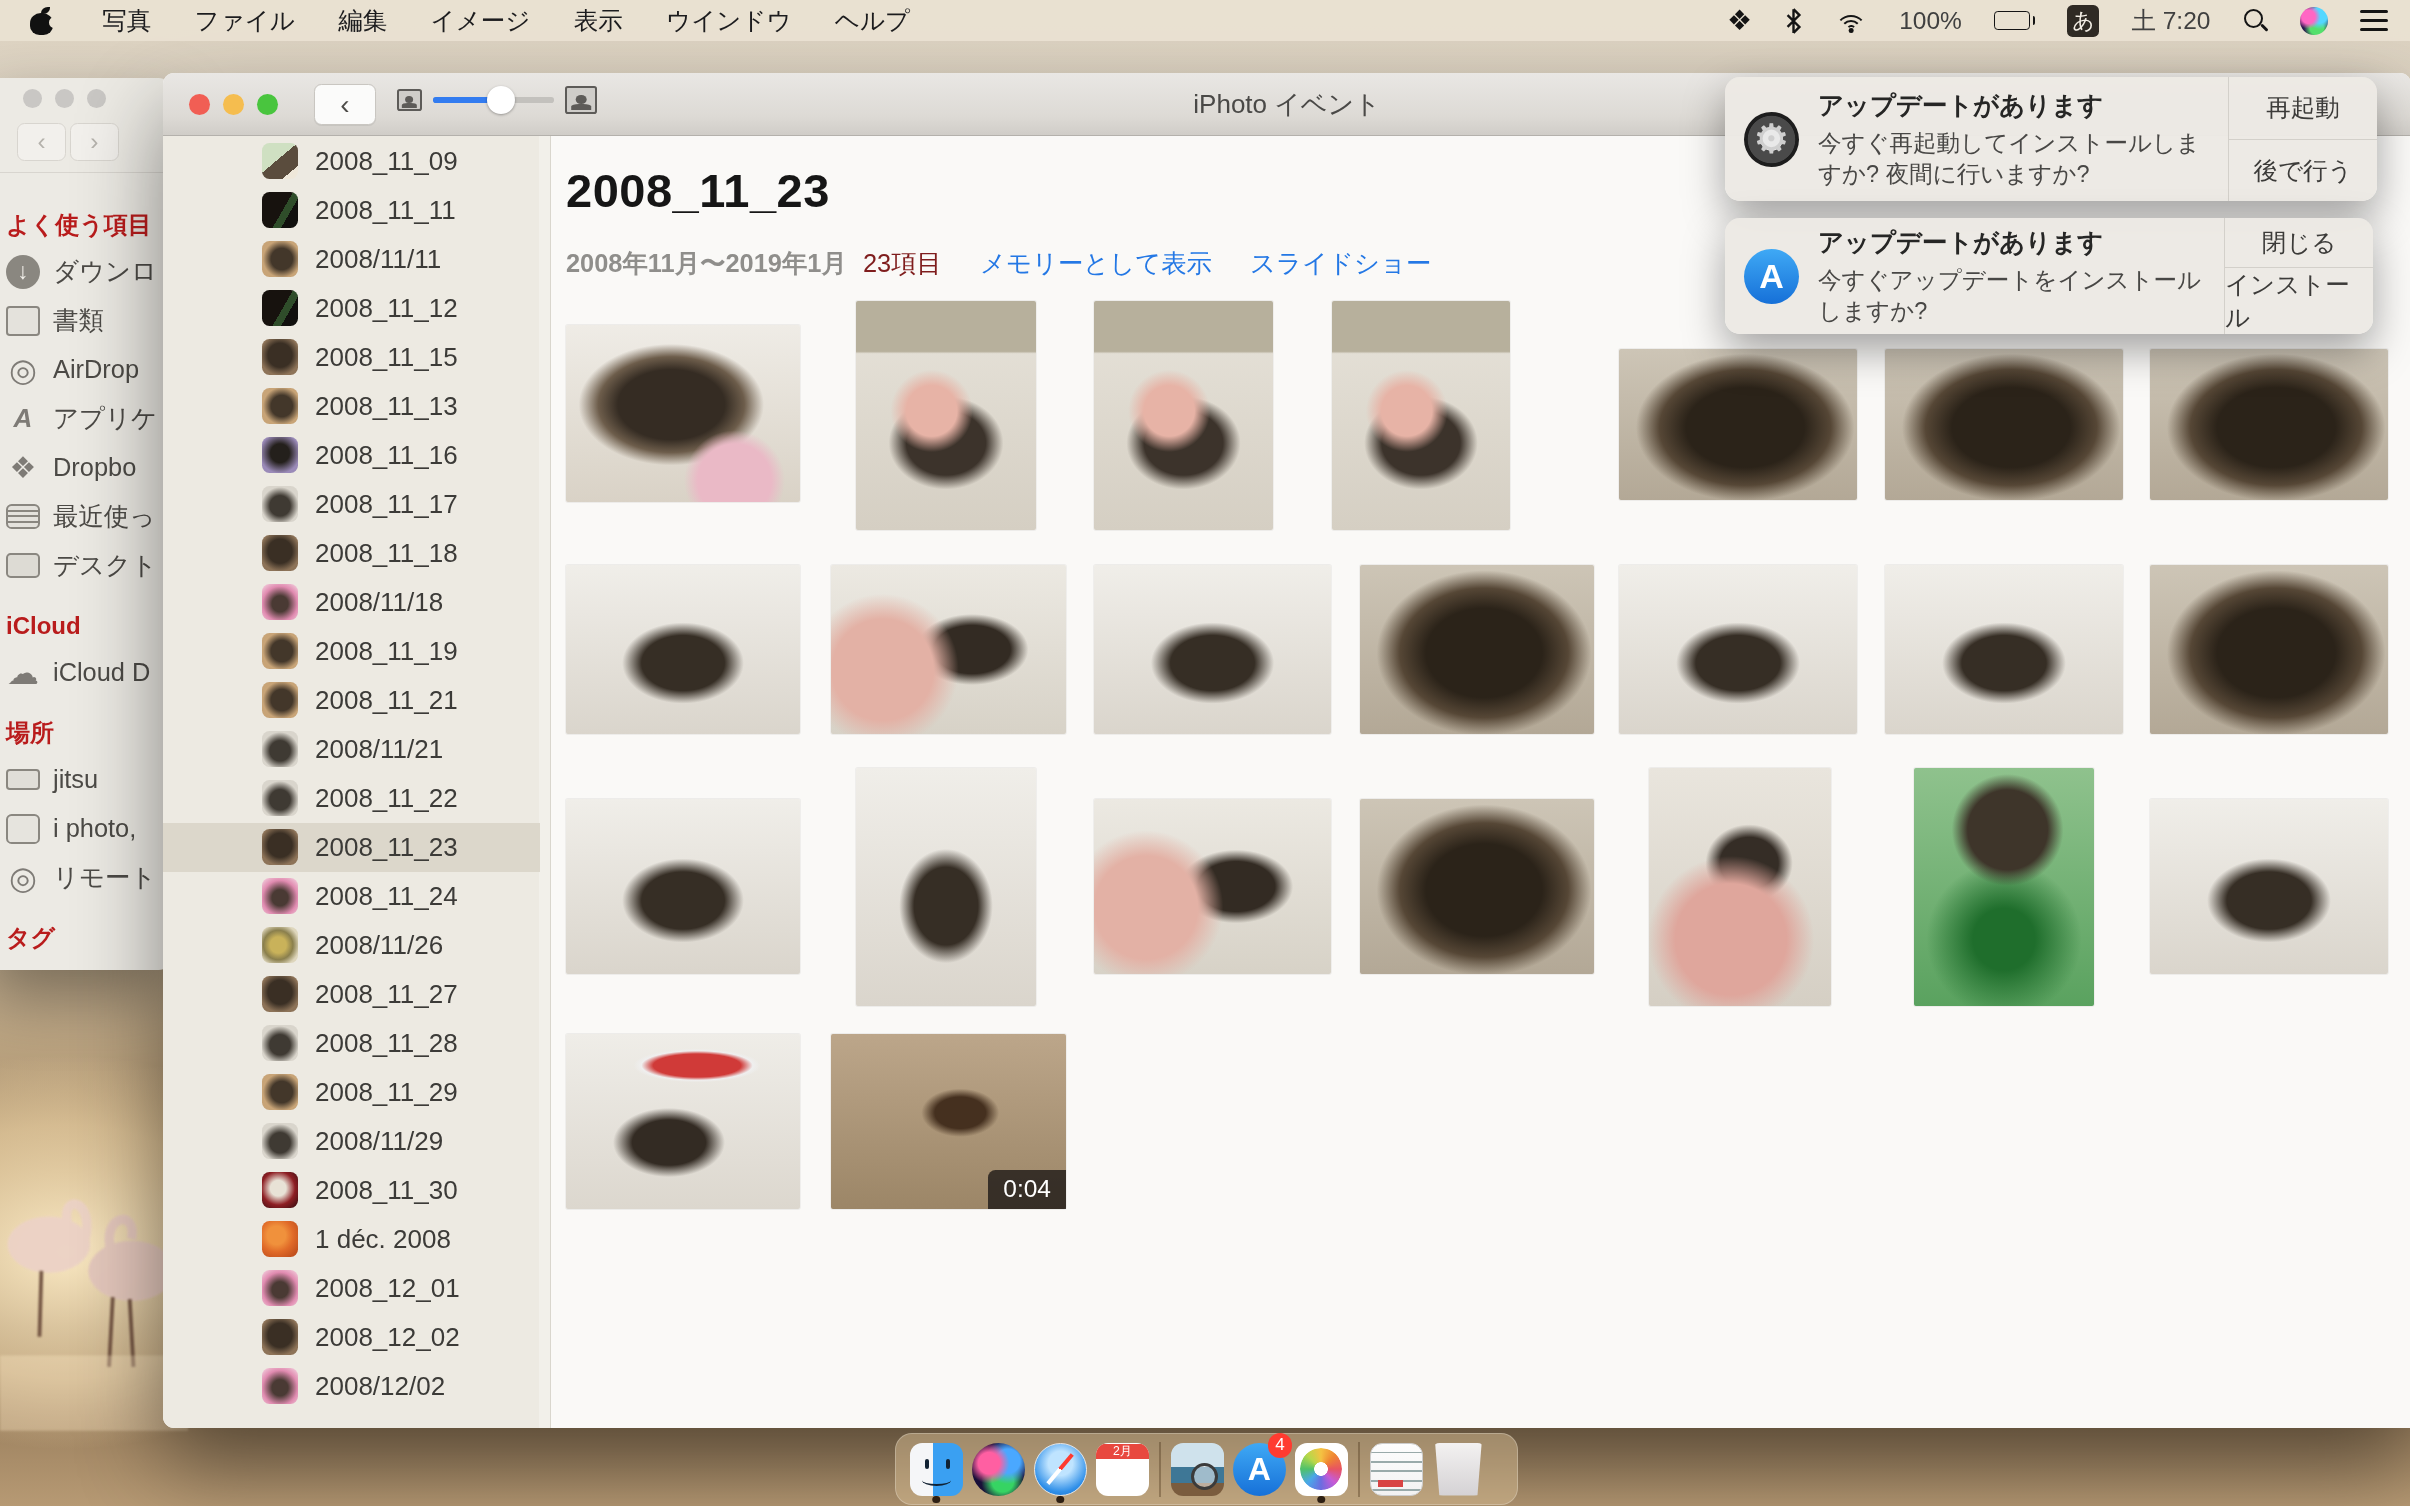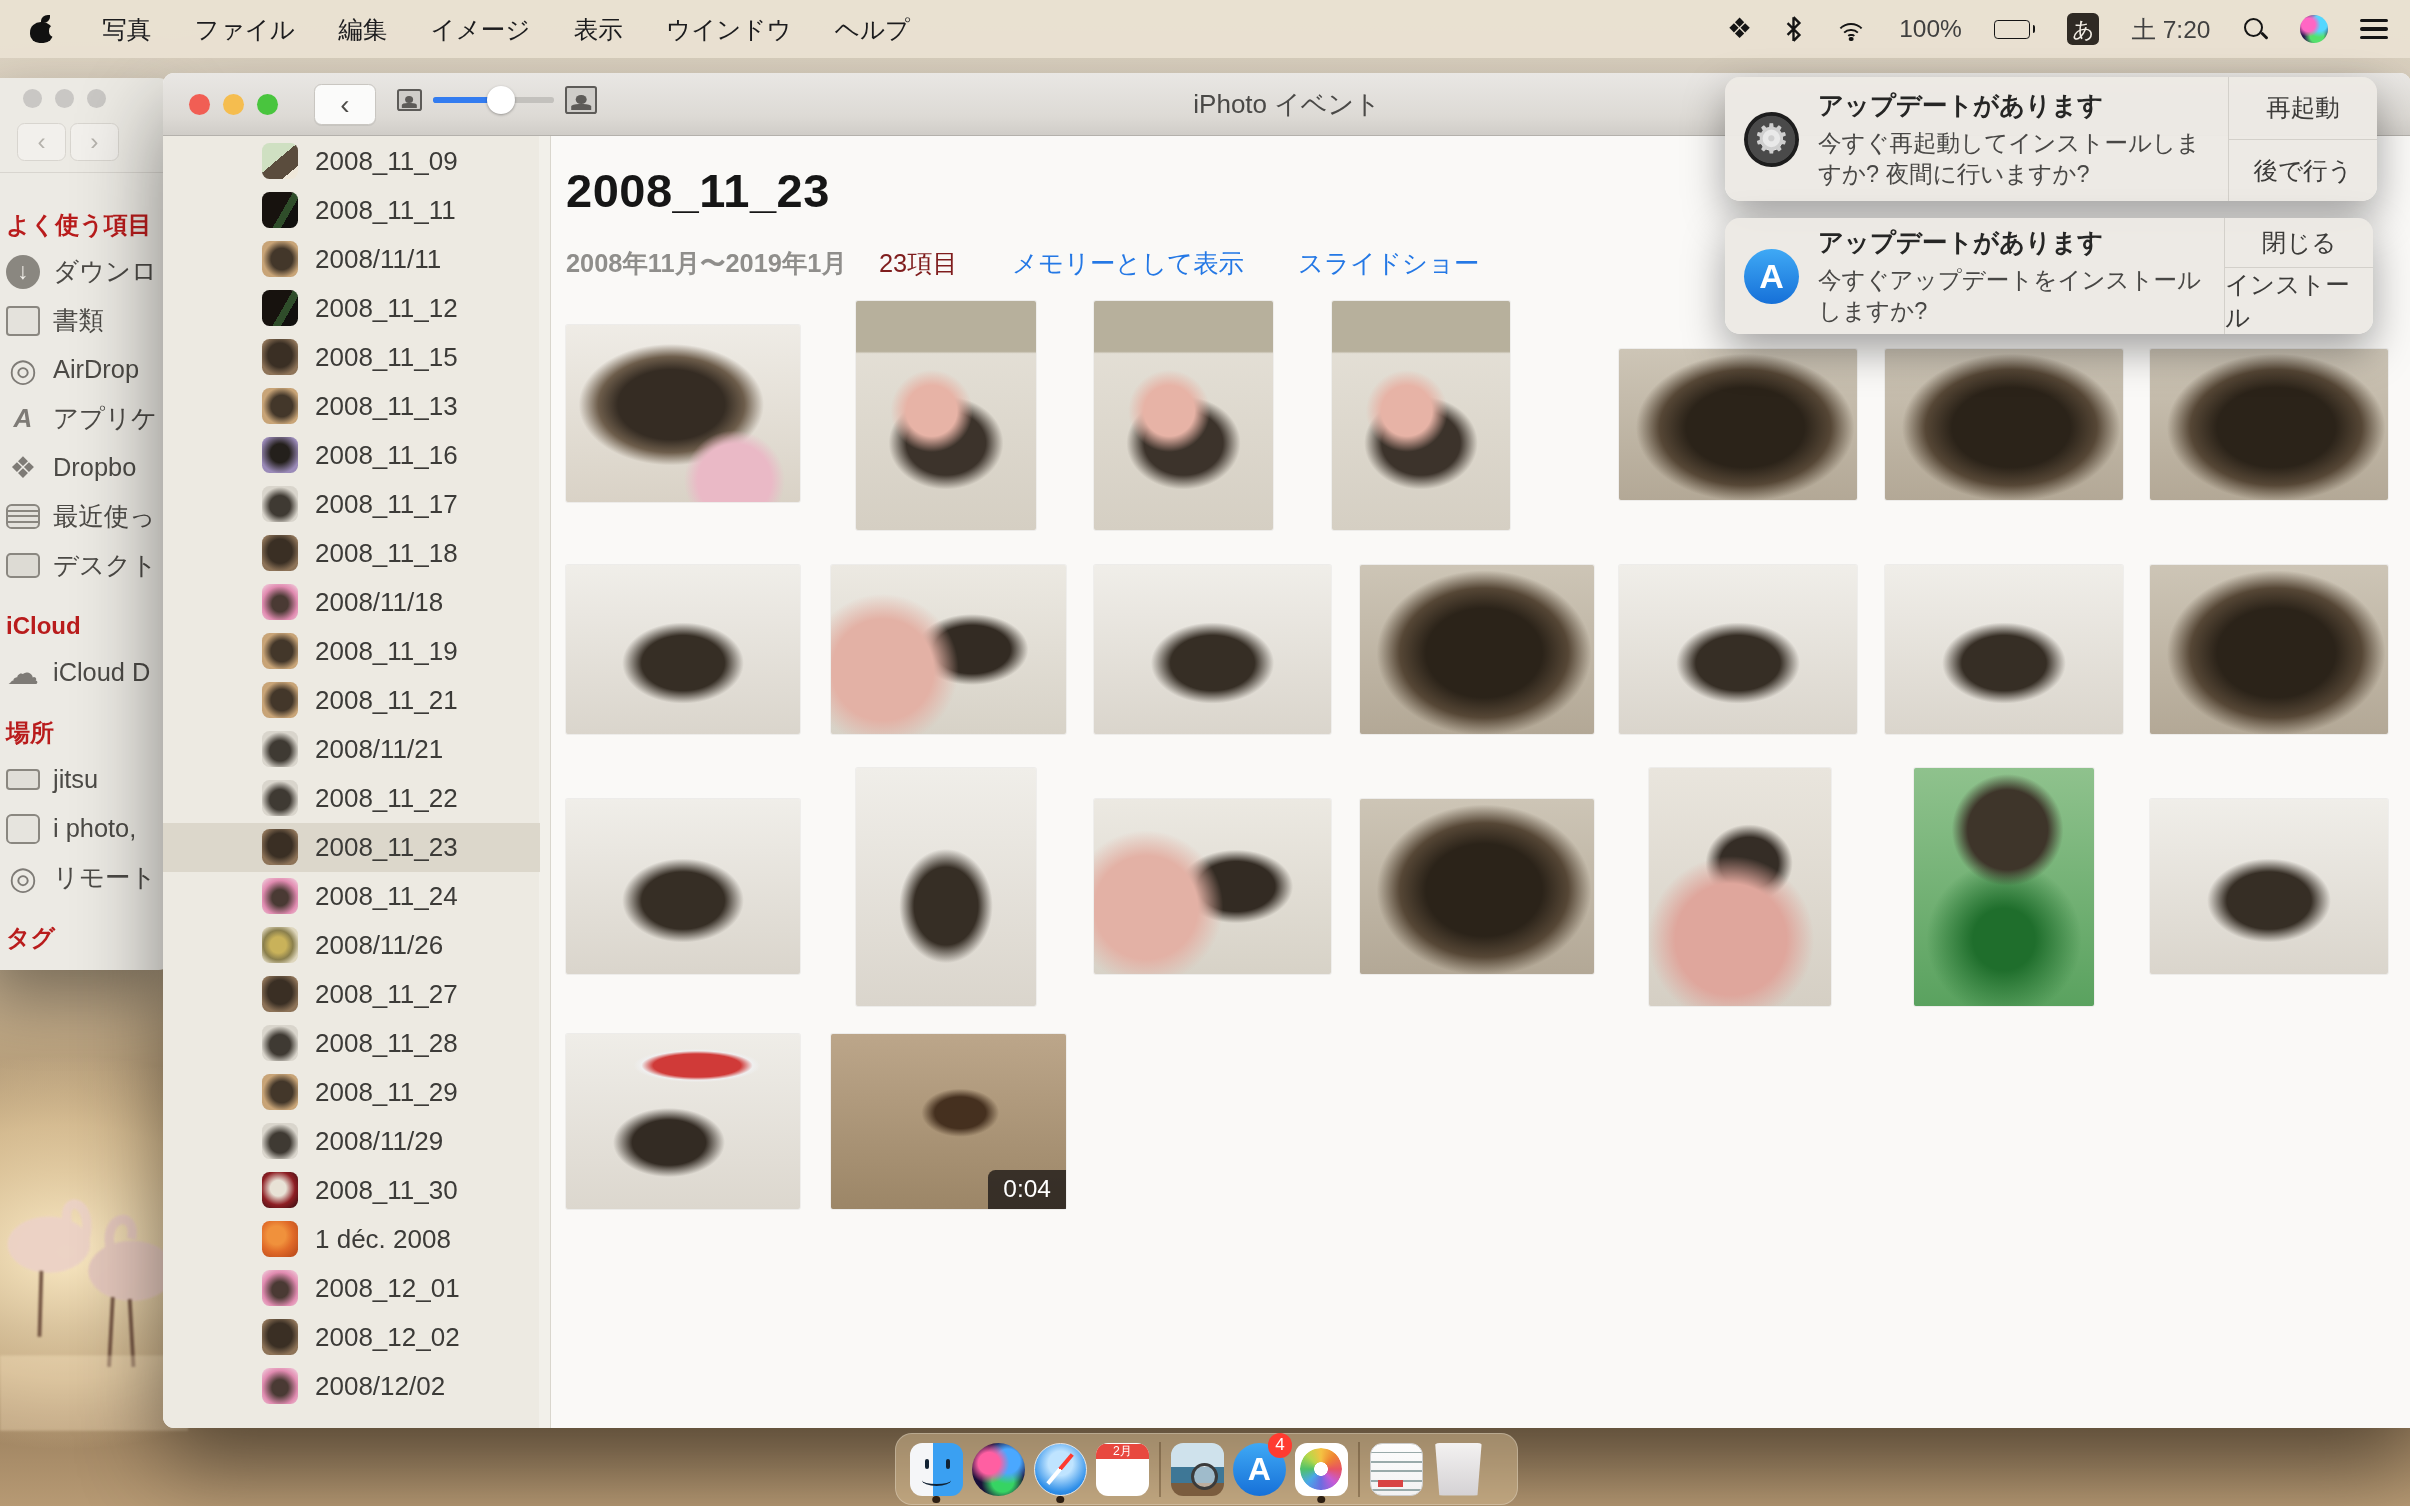--- a/index.html
+++ b/index.html
@@ -4,21 +4,21 @@
 <style>
   html,body{margin:0;padding:0;background:#000;}
   *{box-sizing:border-box;font-family:"Liberation Sans","DejaVu Sans",sans-serif;}
   .screen{position:relative;width:2411px;height:1507px;overflow:hidden;
     background:
       radial-gradient(ellipse 395px 282px at 66px 1252px, rgba(255,238,200,.95) 0%, rgba(245,220,175,.55) 45%, rgba(0,0,0,0) 70%),
       linear-gradient(180deg,#ded4c3 0%,#dcd1bf 30%,#d4c6ae 52%,#c4ae8d 66%,#a68a62 78%,#8b7354 88%,#9c815f 94%,#b79a74 100%);}
   
   .flamingos{position:absolute;left:0;top:998px;width:188px;height:433px;filter:blur(0.9px);opacity:.95;}
   
-  .menubar{position:absolute;left:0;top:0;width:2411px;height:58px;background:rgba(233,225,209,.96);
+  .menubar{position:absolute;left:0;top:0;width:2411px;height:41px;background:rgba(233,225,209,.96);
     display:flex;align-items:center;padding:0 17px;color:#1c1c1e;font-size:24.5px;z-index:60;}
   .menubar .apple{width:24.5px;height:28px;margin:0 26px 0 13px;position:relative;}
   .menubar .apple::before{content:"";position:absolute;left:0;top:6.6px;width:22.6px;height:21.7px;background:#111;border-radius:48% 48% 42% 42%;}
   .menubar .apple::after{content:"";position:absolute;right:-5.6px;top:10.4px;width:11.3px;height:11.3px;background:#e9e1d1;border-radius:50%;}
   .menubar .leaf{position:absolute;left:11.3px;top:0;width:8.5px;height:7.5px;background:#111;border-radius:80% 0 80% 0;}
   .menu-item{padding:0 21.7px;height:41px;display:flex;align-items:center;white-space:nowrap;}
   .mb-right{margin-left:auto;display:flex;align-items:center;gap:32px;padding-right:5.6px;}
   .mb-right .txt{font-size:24.5px;color:#404040;white-space:nowrap;}
   .glyph-dropbox{font-size:28px;line-height:1;color:#141414;}
   .wifi{width:32px;height:24.5px;position:relative;}
@@ -104,21 +104,21 @@
   .tvBrown{background:radial-gradient(circle at 50% 45%,#3a2f24 0 45%,#8d7358 75%);}
   .tvGray{background:radial-gradient(circle at 50% 55%,#3f3a33 0 38%,#d9d5cc 70%);}
   .tvPink{background:radial-gradient(circle at 50% 55%,#4a3a34 0 30%,#e08bb0 65%,#f0c4d6 90%);}
   .tvPurple{background:radial-gradient(circle at 50% 45%,#24201c 0 35%,#9a8ab8 75%);}
   .tvYellow{background:radial-gradient(circle at 45% 50%,#c9b25a 0 30%,#8a7f4d 55%,#ded6bc 80%);}
   .tvRed{background:radial-gradient(circle at 45% 45%,#e8e2d6 0 28%,#8e1f24 60%,#471014 90%);}
   .tvOrange{background:radial-gradient(circle at 40% 40%,#f0913c 0 30%,#e06a28 55%,#c2511e 85%);}
   
   .pcontent{position:absolute;left:389px;top:63px;right:0;bottom:0;background:#faf9f7;}
   .ev-title{position:absolute;left:14px;top:27px;font-size:47px;font-weight:bold;color:#161616;letter-spacing:0.5px;}
-  .ev-sub{position:absolute;left:14px;top:111px;display:flex;align-items:flex-end;font-size:25.4px;gap:16px;}
+  .ev-sub{position:absolute;left:14px;top:111px;display:flex;align-items:flex-end;font-size:25.4px;}
   .ev-sub .range{color:#8f8e8b;font-weight:bold;}
   .ev-sub .count{color:#7f1d1d;margin-left:16px;}
   .ev-sub .lnk{color:#2478e5;margin-left:38px;cursor:pointer;}
   
   .grid{position:absolute;left:-389px;top:-63px;width:2248px;height:1355px;pointer-events:none;}
   .photo{position:absolute;border-radius:1.9px;box-shadow:0 0 0 0.9px rgba(0,0,0,.05);pointer-events:auto;}
   .pbadge{position:absolute;right:0;bottom:0;background:rgba(25,22,20,.78);color:#fff;font-size:24.5px;font-weight:normal;
     padding:5.6px 15px;border-radius:7.5px 0 0 0;}
   
   .v1{background:radial-gradient(circle at 72% 88%,#eab9c6 0 16%,rgba(0,0,0,0) 22%),radial-gradient(ellipse 60% 52% at 45% 45%,#352c23 0 38%,#6d5d4b 52%,rgba(0,0,0,0) 66%),linear-gradient(#efece6,#d9d2c6);}

